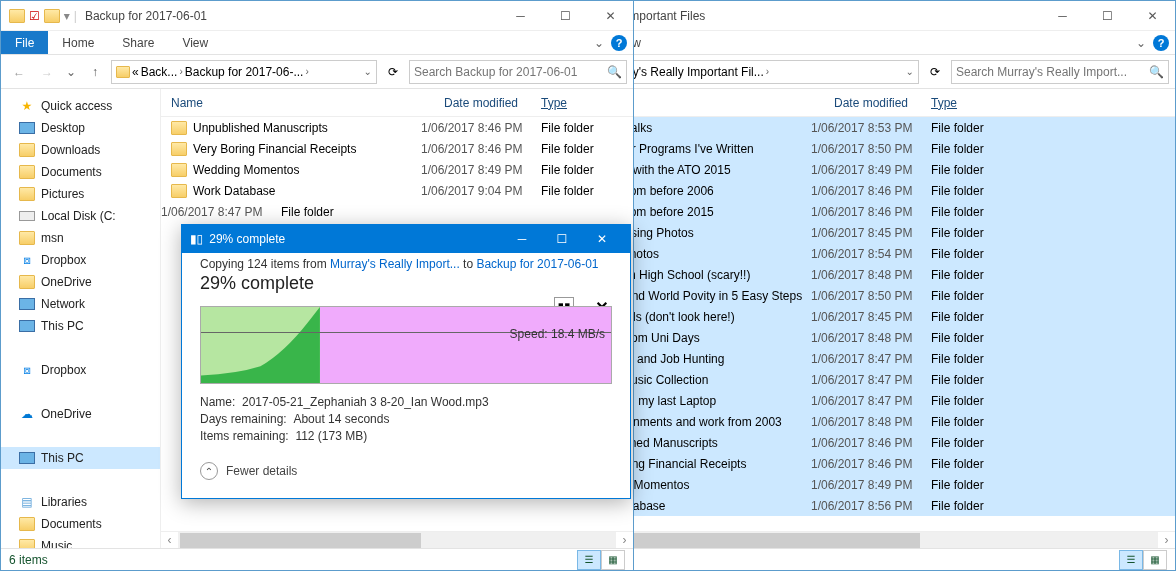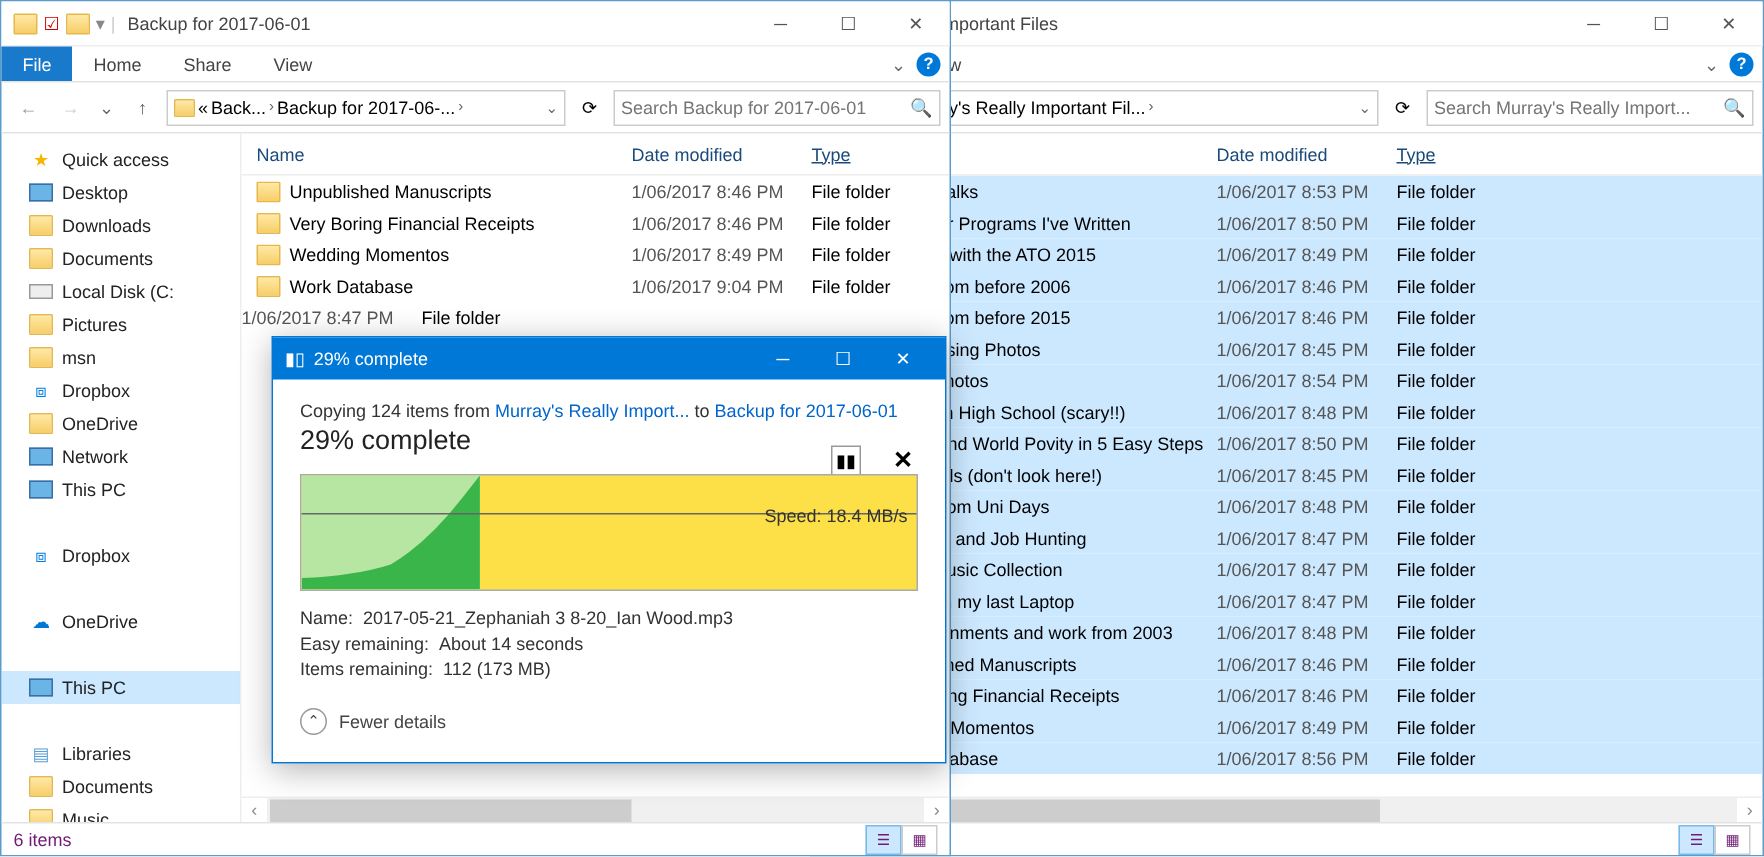--- a/index.html
+++ b/index.html
@@ -24,49 +24,49 @@
   .search { width: 218px; border: 1px solid #ccc; height: 24px; display: flex; align-items: center; padding: 0 4px; color: #888; }
   .search input { border: 0; outline: 0; flex: 1; font-size: 12px; color: #888; }
   .body { flex: 1; display: flex; overflow: hidden; }
   .nav { width: 160px; overflow-y: auto; padding: 6px 0; border-right: 1px solid #eee; }
   .nav-item { height: 22px; display: flex; align-items: center; padding-left: 18px; gap: 6px; font-size: 12px; color: #222; white-space: nowrap; }
   .nav-item.sel { background: #cce8ff; }
   .nav-item .ico { width: 16px; height: 16px; display: inline-flex; align-items: center; justify-content: center; }
   .listing { flex: 1; display: flex; flex-direction: column; overflow: hidden; }
   .cols { height: 28px; display: flex; align-items: center; border-bottom: 1px solid #eee; color: #1a4a7a; font-size: 12px; }
   .col-name { flex: 0 0 260px; padding-left: 10px; }
-  .col-date { flex: 0 0 120px; }
+  .col-date { flex: 0 0 120px; text-align: center; }
   .col-type { flex: 0 0 90px; text-decoration: underline; }
   .rows { flex: 1; overflow-y: auto; overflow-x: hidden; }
   .row { height: 21px; display: flex; align-items: center; font-size: 12px; }
   .row.sel { background: #cce8ff; }
   .row .rname { flex: 0 0 260px; padding-left: 10px; display: flex; align-items: center; gap: 6px; white-space: nowrap; overflow: hidden; }
   .row .rdate { flex: 0 0 120px; color: #555; }
   .row .rtype { flex: 0 0 90px; color: #000000; }
   .folder-ico { width: 16px; height: 14px; background: linear-gradient(#ffe9a6,#f7ce68); border: 1px solid #e6b84c; border-radius: 1px; display: inline-block; }
-  .status { height: 22px; border-top: 1px solid #e3e3e3; display: flex; align-items: center; padding: 0 8px; font-size: 12px; color: #701a75; gap: 12px; }
+  .status { height: 22px; border-top: 1px solid #e3e3e3; display: flex; align-items: center; padding: 0 8px; font-size: 12px; color: #14532d; gap: 12px; }
   .status .viewbtns { margin-left: auto; display: flex; }
   .viewbtn { width: 24px; height: 20px; border: 1px solid #ccc; display: flex; align-items: center; justify-content: center; font-size: 10px; }
   .viewbtn.active { background: #cce8ff; border-color: #7ab8e6; }
   .scroll-h { height: 17px; border-top: 1px solid #eee; display: flex; align-items: center; }
   .scroll-h .track { flex: 1; height: 17px; background: #f0f0f0; display: flex; align-items: center; }
   .scroll-h .thumb { height: 15px; background: #cdcdcd; }
   
   .dialog { position: absolute; width: 450px; background: #fff; border: 1px solid #0078d7; box-shadow: 0 4px 20px rgba(0,0,0,0.3); }
   .dlg-title { background: #0078d7; color: #fff; height: 28px; display: flex; align-items: center; padding: 0 8px; font-size: 12px; }
   .dlg-title .spacer { flex: 1; }
   .dlg-title .wb { width: 40px; height: 28px; display: flex; align-items: center; justify-content: center; color: #fff; }
-  .dlg-body { padding: 14px 18px 10px 18px; border-radius: 17px; }
+  .dlg-body { padding: 4px 18px 10px 18px; border-radius: 17px; }
   .copyline { font-size: 12px; color: #333; }
   .copyline a { color: #0066cc; text-decoration: none; }
   .pct { font-size: 18px; color: #222; margin-top: 2px; }
   .ctrl-btns { position: absolute; right: 18px; top: 44px; display: flex; gap: 18px; }
   .ctrl-btn { width: 20px; height: 20px; border: 1px solid #999; display: flex; align-items: center; justify-content: center; font-size: 12px; }
   .ctrl-btn.x { border: 0; font-size: 16px; font-weight: bold; }
-  .graph { margin-top: 12px; height: 78px; border: 1px solid #aaa; position: relative; background: #fde047; }
+  .graph { margin-top: 12px; height: 78px; border: 1px solid #aaa; position: relative; background: #f0abfc; }
   .graph .fill { position: absolute; left: 0; top: 0; bottom: 0; width: 29%; background: #b6e6a1; overflow: hidden; }
   .graph .curve { position: absolute; left: 0; bottom: 0; width: 100%; height: 100%; }
   .graph .mid { position: absolute; left:0; right:0; top: 33%; border-top: 1px solid #666; }
   .graph .speed { position: absolute; right: 6px; top: 20px; font-size: 12px; color: #333; }
   .details { margin-top: 10px; font-size: 12px; color: #333; line-height: 1.4; }
   .fewer { margin-top: 18px; display: flex; align-items: center; gap: 8px; color: #444; font-size: 12px; padding-bottom: 8px; }
   .chev-circle { width: 18px; height: 18px; border: 1px solid #999; border-radius: 50%; display: flex; align-items: center; justify-content: center; font-size: 10px; }
   .help-circle { width: 16px; height: 16px; border-radius: 50%; background: #0078d7; color: #fff; display: flex; align-items: center; justify-content: center; font-size: 11px; font-weight: bold; }
   .chev-down { width:16px; text-align:center; color:#666; }
   .star-ico { color:#f7b500; }
@@ -366,29 +366,29 @@
           <span>Downloads</span>
         </div>
         <div class="nav-item">
           <span class="ico">
             <span class="folder-ico"></span>
           </span>
           <span>Documents</span>
         </div>
         <div class="nav-item">
           <span class="ico">
+            <span class="folder-ico"></span>
+          </span>
+          <span>Pictures</span>
+        </div>
+        <div class="nav-item">
+          <span class="ico">
             <span class="drive-ico"></span>
           </span>
           <span>Local Disk (C:</span>
-        </div>
-        <div class="nav-item">
-          <span class="ico">
-            <span class="folder-ico"></span>
-          </span>
-          <span>Pictures</span>
         </div>
         <div class="nav-item">
           <span class="ico">
             <span class="folder-ico"></span>
           </span>
           <span>msn</span>
         </div>
         <div class="nav-item">
           <span class="ico">
             <span style="color:#007ee5">⧈</span>
@@ -550,21 +550,21 @@
       <div class="fill" id="graph-fill" style="width: 29%;">
         <svg class="curve" viewBox="0 0 100 100" preserveAspectRatio="none">
           <path d="M0,100 L0,90 Q30,88 50,78 Q70,60 90,20 L100,0 L100,100 Z" fill="#39b54a"></path>
         </svg>
       </div>
       <div class="mid"></div>
       <div class="speed">Speed: 18.4 MB/s</div>
     </div>
     <div class="details">
       <div><span>Name:</span>&nbsp;&nbsp;<span>2017-05-21_Zephaniah 3 8-20_Ian Wood.mp3</span></div>
-      <div><span>Easy remaining:</span>&nbsp;&nbsp;<span>About 14 seconds</span></div>
+      <div><span>Days remaining:</span>&nbsp;&nbsp;<span>About 14 seconds</span></div>
       <div><span>Items remaining:</span>&nbsp;&nbsp;<span>112 (173 MB)</span></div>
     </div>
     <div class="fewer">
       <span class="chev-circle">⌃</span>
       <span>Fewer details</span>
     </div>
   </div>
 </div>
 
 </body></html>

